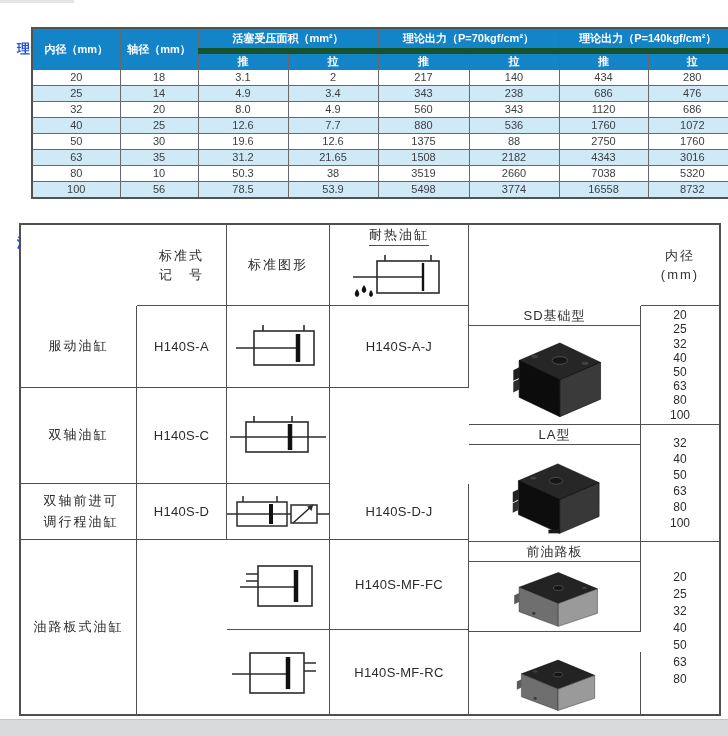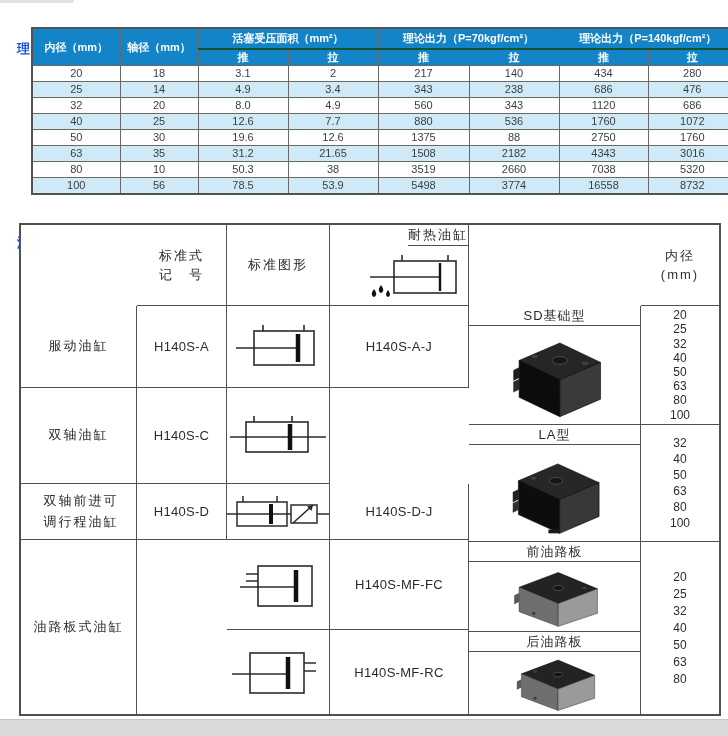--- a/index.html
+++ b/index.html
@@ -17,42 +17,42 @@
   .sec-title{position:absolute;left:17px;font-size:13px;font-weight:bold;color:#1d4ed8;letter-spacing:1px;margin-top:36px;}
   #title1{top:4px;}
   #title2{top:198px;}
 
   
   .t1wrap{position:absolute;left:18px;top:27px;padding-left:13px;}
   table.t1{border-collapse:collapse;table-layout:fixed;width:705px;border:2px solid #515254;}
   .t1 th,.t1 td{border:1px solid var(--t1bd);text-align:center;overflow:hidden;white-space:nowrap;}
   .t1 thead th{background:var(--header-blue);color:#fff;font-weight:bold;font-size:11px;padding:0;}
   .t1 thead tr:first-child th{height:19px;}
-  .t1 thead tr:first-child th[colspan]{border-bottom:2px solid #14532d;margin-left:33px;}
+  .t1 thead tr:first-child th[colspan]{border-bottom:6px solid #14532d;margin-left:33px;}
   .t1 thead tr:last-child th{height:15px;}
   .t1 tbody td{font-size:11px;color:#3c3e40;height:13px;line-height:13px;padding:1px 0;background:#fff;}
   .t1 tbody tr:nth-child(even) td{background:var(--row-alt);}
 
   
   .t2{position:absolute;left:19px;top:223px;width:702px;height:493px;border:2px solid var(--bd);
       display:flex;background:#fff;box-sizing:border-box;}
   .tl{display:grid;grid-template-columns:116px 90px 103px 139px;
       grid-template-rows:81px 82px 96px 56px 90px 84px;}
   .tr{display:grid;grid-template-columns:172px 78px;
       grid-template-rows:81px 20px 99px 20px 97px 20px 70px 20px 62px;}
   .cell{border-right:1px solid var(--bd);border-bottom:1px solid var(--bd);
         display:flex;align-items:center;justify-content:center;
         font-size:13px;box-sizing:border-box;position:relative;flex-direction:column;}
   .nr{border-right:none;}
   .nbb{border-bottom:none;}
   .hdr{letter-spacing:2px;color:#2b2b2b;}
   .code{font-size:13px;letter-spacing:.3px;color:#2b2b2b;}
   .typ{letter-spacing:2px;color:#2b2b2b;text-align:center;line-height:1.55;}
   .narrow{max-width:80px;text-align:right;}
-  .heatcell{flex-direction:column;padding:0;align-items:flex-end;}
+  .heatcell{flex-direction:column;padding:0;align-items:center;}
   .heat-label{height:20px;line-height:20px;text-align:center;border-bottom:1px solid var(--bd);
               letter-spacing:2px;font-size:13px;color:#2b2b2b;flex:0 0 auto;}
   .heat-body{flex:1;display:flex;align-items:center;justify-content:center;}
   .mlabel{font-size:13px;letter-spacing:1px;color:#2b2b2b;}
   .bores{justify-content:center;}
   .bore{font-size:12px;color:#2b2b2b;text-align:center;}
   .lh14 .bore{line-height:14.2px;}
   .lh16 .bore{line-height:16px;}
   .lh17 .bore{line-height:17px;}
   .twoline{line-height:1.5;letter-spacing:2px;text-align:center;}
@@ -346,21 +346,20 @@
         <polygon points="26,26 74,8 122,28 74,46" fill="#232323" stroke="#000" stroke-width=".6"></polygon>
         <polygon points="26,26 74,46 74,74 26,56" fill="#6f6f6f" stroke="#2a2a2a" stroke-width=".6"></polygon>
         <polygon points="74,46 122,28 122,58 74,74" fill="#9a9a9a" stroke="#2a2a2a" stroke-width=".6"></polygon>
         <ellipse cx="74" cy="27" rx="6" ry="3" fill="#141414" stroke="#555" stroke-width="1"></ellipse>
         <ellipse cx="106" cy="27" rx="3" ry="1.6" fill="#3d3d3d"></ellipse>
         <polygon points="20,36 26,33 26,44 20,47" fill="#5a5a5a"></polygon>
         <circle cx="44" cy="58" r="2" fill="#3b3b3b"></circle>
       </svg>
     </div>
 
-    <div class="cell mlabel" style="grid-row:8;grid-column:1">后油路板</div>
     <div class="cell nbb" style="grid-row:9;grid-column:1">
       <svg width="118" height="58" viewBox="0 0 140 76">
         <polygon points="26,26 74,8 122,28 74,46" fill="#232323" stroke="#000" stroke-width=".6"></polygon>
         <polygon points="26,26 74,46 74,74 26,56" fill="#6f6f6f" stroke="#2a2a2a" stroke-width=".6"></polygon>
         <polygon points="74,46 122,28 122,58 74,74" fill="#9a9a9a" stroke="#2a2a2a" stroke-width=".6"></polygon>
         <ellipse cx="74" cy="27" rx="6" ry="3" fill="#141414" stroke="#555" stroke-width="1"></ellipse>
         <ellipse cx="44" cy="23" rx="3" ry="1.6" fill="#3d3d3d"></ellipse>
         <polygon points="20,36 26,33 26,44 20,47" fill="#5a5a5a"></polygon>
         <circle cx="44" cy="58" r="2" fill="#3b3b3b"></circle>
       </svg>

